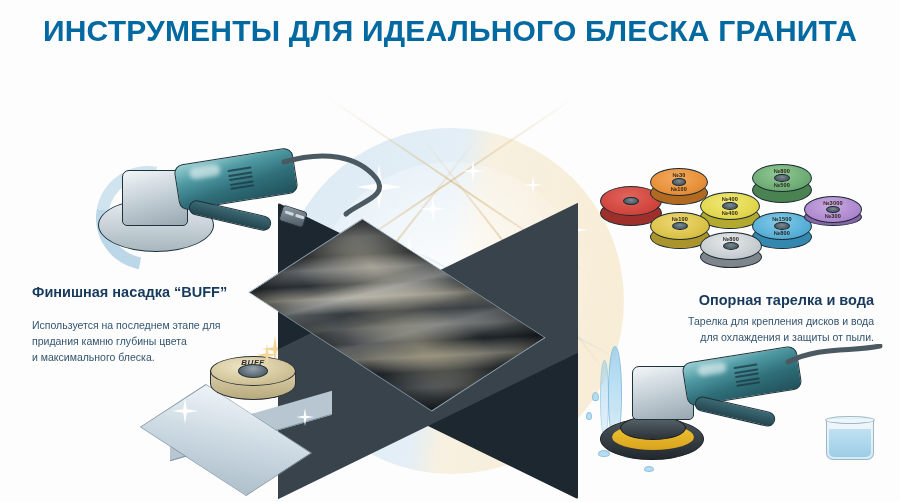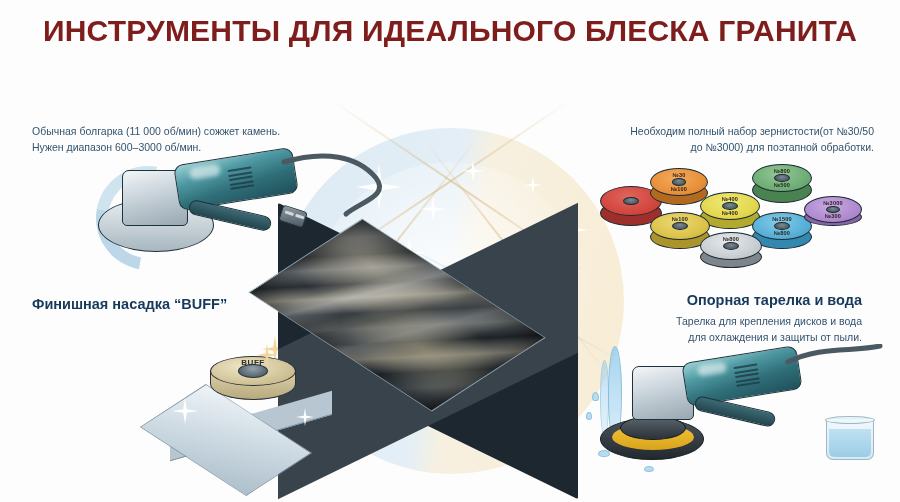--- a/index.html
+++ b/index.html
@@ -40,21 +40,21 @@
     width:100%; height:100%;
     background:#ffffff;
     clip-path:polygon(50% 0%, 57% 43%, 100% 50%, 57% 57%, 50% 100%, 43% 57%, 0% 50%, 43% 43%);
     filter:drop-shadow(0 0 4px rgba(255,255,255,.95));
   }
   .spark.gold i { background:#f3d79a; filter:drop-shadow(0 0 4px rgba(243,215,154,.9)); }
 
   
   #title {
     position:absolute; left:0; top:14px; width:900px; text-align:center;
-    font-size:30px; font-weight:bold; letter-spacing:.2px; color:#7f1d1d;
+    font-size:30px; font-weight:bold; letter-spacing:.2px; color:#0369a1;
     white-space:nowrap;
   }
   #subtitle {
     position:absolute; left:110px; top:56px; width:680px; text-align:center;
     font-size:11.5px; line-height:1.55; color:#2d4d68;
   }
   .sec-h {
     position:absolute; font-size:14.5px; font-weight:bold; color:#16395c; white-space:nowrap;
   }
   .sec-b { position:absolute; font-size:10.5px; line-height:1.5; color:#33546f; }
@@ -152,21 +152,21 @@
     border:1.4px solid #1d2b33;
   }
   .disc .lbl-top, .disc .lbl-bot {
     position:absolute; font-size:5.6px; font-weight:bold; color:#2a2118;
     letter-spacing:.2px; white-space:nowrap;
   }
   .disc .lbl-top { top:11%; }
   .disc .lbl-bot { bottom:13%; }
 
   
-  #buff-wrap { position:absolute; left:150px; top:352px; width:200px; height:125px; }
+  #buff-wrap { position:absolute; left:150px; top:352px; width:200px; height:125px;font-style:italic; }
   .plate-top {
     position:absolute; left:14px; top:26px; width:124px; height:124px;
     transform:rotate(45deg) skew(-12deg,-12deg) scaleY(.62);
     background:linear-gradient(140deg,#eef3f7,#c9d7e0 55%,#aebfcb);
     border:1.5px solid #7e94a3;
   }
   .plate-side {
     position:absolute; left:20px; top:62px; width:162px; height:24px;
     background:#b7c6d1; transform:skewY(-16deg); border-bottom:1.5px solid #7e94a3;
   }
@@ -276,30 +276,29 @@
     <div class="spark gold" style="left:322px; top:340px; width:18px; height:18px;">
         <i></i>
       </div>
     <div class="spark gold" style="left:560px; top:320px; width:20px; height:20px;">
         <i></i>
       </div>
   </div>
 
   <div id="title">ИНСТРУМЕНТЫ ДЛЯ ИДЕАЛЬНОГО БЛЕСКА ГРАНИТА</div>
 
-  <div class="sec-b" style="left:32px; top:124px; width:300px; white-space:pre-line;">Обычная болгарка (11 000 об/мин) сожжет камень.
-Нужен диапазон 600–3000 об/мин.</div>
-
-  <div class="sec-b right" style="right:26px; top:124px; width:290px; white-space:pre-line;">Необходим полный набор зернистости(от №30/50
-до №3000) для поэтапной обработки.</div>
-
-  <div class="sec-h" style="left:32px; top:296px;">Финишная насадка “BUFF”</div>
-
-  <div class="sec-h" style="right:38px; top:292px;margin-left:20px;">Опорная тарелка и вода</div>
-  <div class="sec-b right" style="right:38px; top:314px; width:290px; white-space:pre-line;">Тарелка для крепления дисков и вода
+
+
+  <div class="sec-h" style="left:32px; top:284px;">Финишная насадка “BUFF”</div>
+  <div class="sec-b" style="left:32px; top:318px; width:280px; white-space:pre-line;">Используется на последнем этапе для
+придания камню глубины цвета
+и максимального блеска.</div>
+
+  <div class="sec-h" style="right:26px; top:292px;margin-left:20px;">Опорная тарелка и вода</div>
+  <div class="sec-b right" style="right:26px; top:314px; width:290px; white-space:pre-line;">Тарелка для крепления дисков и вода
 для охлаждения и защиты от пыли.</div>
 
   <div id="slab-wrap">
     <div class="slab-side"></div>
     <div class="slab-side2"></div>
     <div class="slab-top">
       <div class="slab-gloss"></div>
     </div>
   </div>
 

